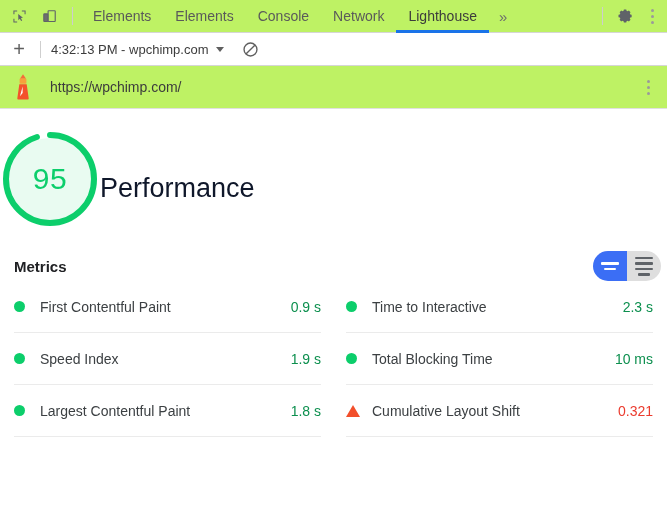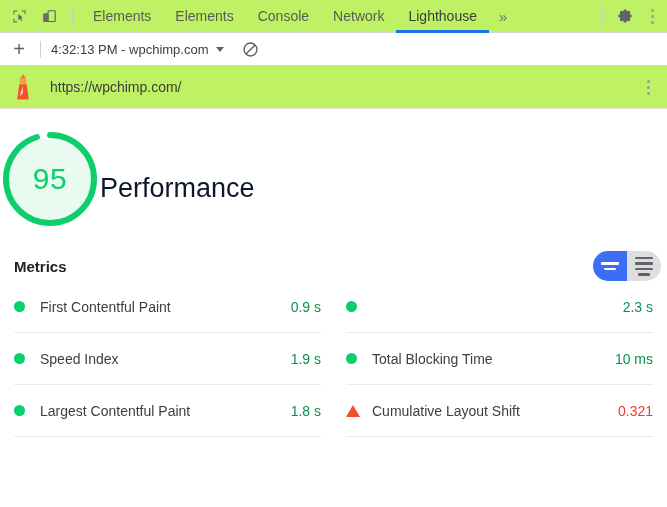--- a/index.html
+++ b/index.html
@@ -373,20 +373,21 @@
         <span class="metric-label">Largest Contentful Paint</span>
         <span class="metric-value">1.8 s</span>
       </div>
     </div>
 
     <div class="metrics-col">
       <div class="metric-row">
         <span class="metric-marker">
             <i class="dot"></i>
           </span>
+        <span class="metric-label">Time to Interactive</span>
         <span class="metric-value">2.3 s</span>
       </div>
       <div class="metric-row">
         <span class="metric-marker">
             <i class="dot"></i>
           </span>
         <span class="metric-label">Total Blocking Time</span>
         <span class="metric-value">10 ms</span>
       </div>
       <div class="metric-row">

